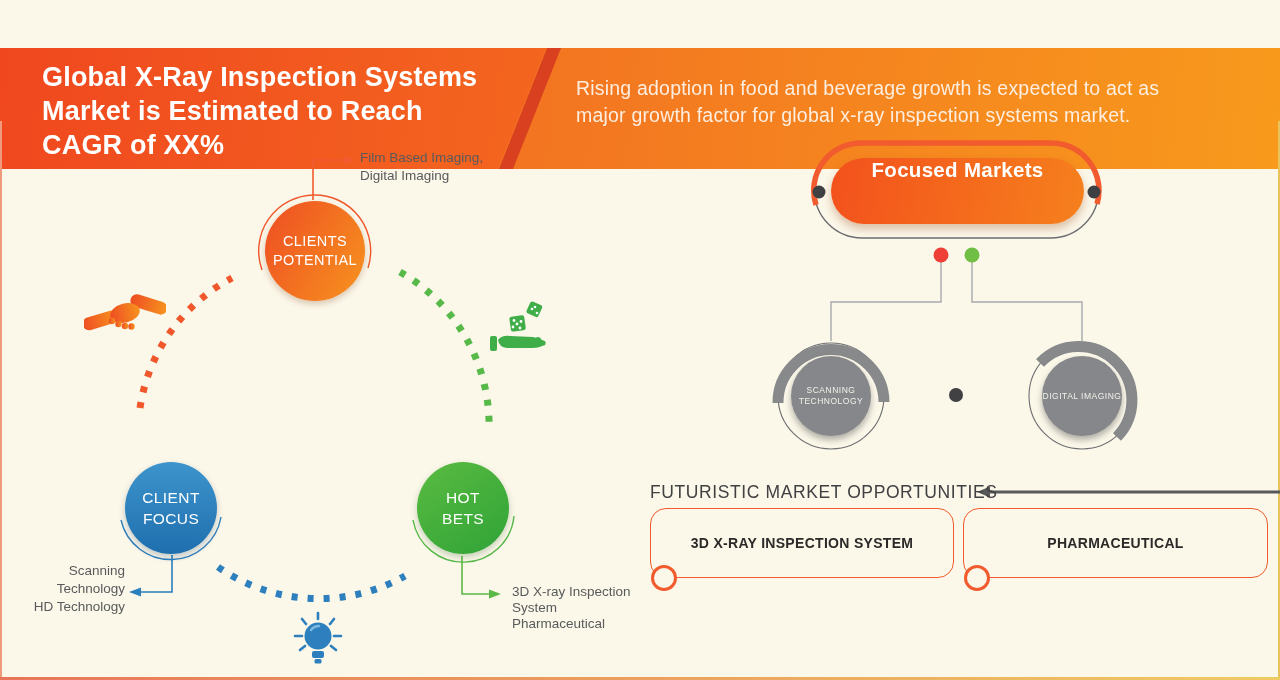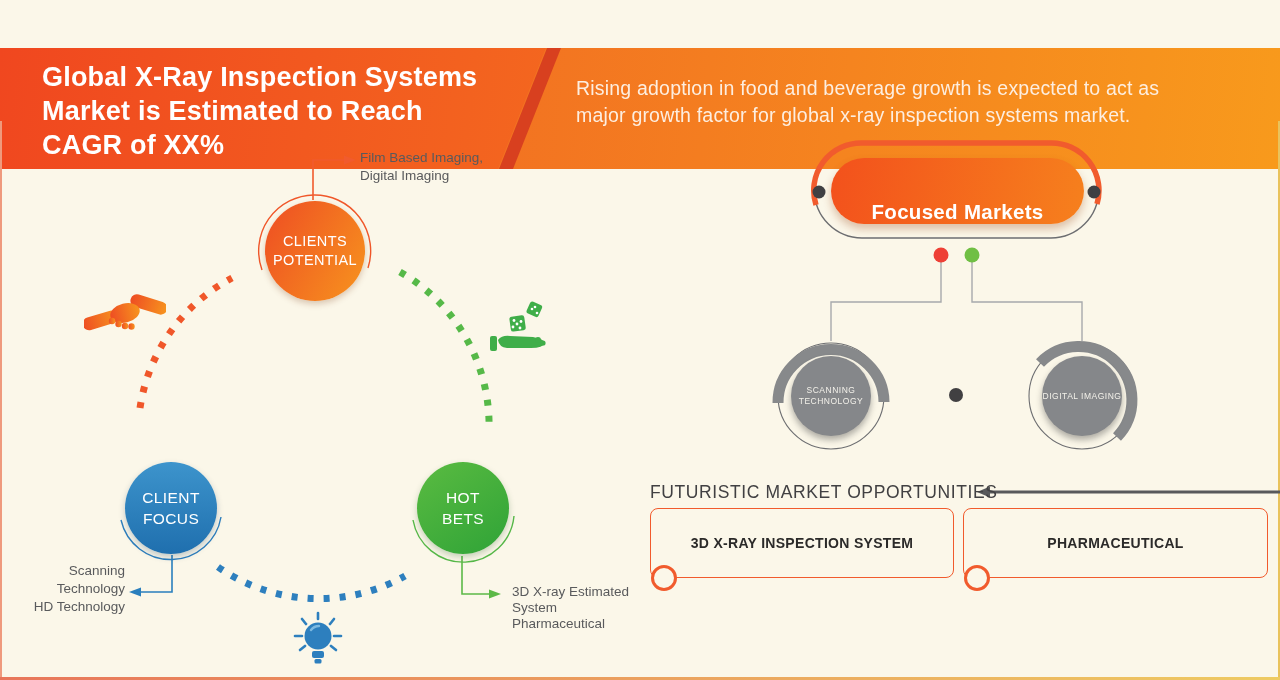--- a/index.html
+++ b/index.html
@@ -48,38 +48,38 @@
     font-size:15.5px;line-height:21px;letter-spacing:.4px;
     box-shadow:0 3px 6px rgba(30,90,30,.25);}
 
   .callout{position:absolute;color:#595a5c;font-size:13.5px;line-height:18px;}
   .callout-c1{left:360px;top:149px;}
   .callout-c2{left:0px;top:562px;width:125px;text-align:right;line-height:18px;}
   .callout-c3{left:512px;top:584px;line-height:16px;}
 
   
   .fm-pill{position:absolute;left:831px;top:158px;width:253px;height:66px;
-    border-radius:34px;display:flex;align-items:flex-end;justify-content:center;
+    border-radius:34px;display:flex;align-items:flex-start;justify-content:center;
     background:linear-gradient(100deg,#f3511c,#f6801d);
     color:#ffffff;font-weight:bold;font-size:20.5px;letter-spacing:.3px;
     box-shadow:0 5px 8px rgba(150,60,10,.3);}
 
   .gray-node{position:absolute;width:80px;height:80px;border-radius:50%;
     background:#85878a;display:flex;flex-direction:column;align-items:center;
     justify-content:center;color:#f3f1ea;text-align:center;
     font-size:8.5px;line-height:11px;letter-spacing:.5px;
     box-shadow:0 4px 6px rgba(60,60,60,.4);}
   .gray-node-scanning{left:791px;top:356px;}
   .gray-node-digital{left:1042px;top:356px;}
 
   
   .fut-heading{position:absolute;left:650px;top:482px;color:#414042;
     font-size:17.5px;letter-spacing:.6px;}
   .opp-box{position:absolute;top:508px;height:70px;box-sizing:border-box;
-    border:1.5px solid #f15b2d;border-radius:8px;
+    border:1.5px solid #f15b2d;border-radius:16px;
     display:flex;align-items:center;justify-content:center;
     color:#2b2a29;font-weight:bold;font-size:14px;letter-spacing:.3px;}
   .opp-box-1{left:650px;width:304px;}
   .opp-box-2{left:963px;width:305px;}
   .opp-dot{position:absolute;width:20px;height:20px;border-radius:50%;
     background:#fbf7e9;border:3px solid #f15b2d;box-sizing:content-box;}
   .opp-dot-1{left:651px;top:565px;}
   .opp-dot-2{left:964px;top:565px;}
 
   .icon-svg{position:absolute;}
@@ -165,21 +165,21 @@
 
   <div class="callout callout-c1">
     <div>Film Based Imaging,</div>
     <div>Digital Imaging</div>
   </div>
   <div class="callout callout-c2">
     <div>Scanning Technology</div>
     <div>HD Technology</div>
   </div>
   <div class="callout callout-c3">
-    <div>3D X-ray Estimated</div>
+    <div>3D X-ray Inspection</div>
     <div>System</div>
     <div>Pharmaceutical</div>
   </div>
 
   <svg class="icon-svg" style="left:84px;top:288px" width="82" height="58" viewBox="0 0 82 58">
     <g fill="url(#hsGrad2)">
       <defs>
         <linearGradient id="hsGrad2" x1="0" y1="0" x2="1" y2="0">
           <stop offset="0" stop-color="#ee4d23"></stop>
             <stop offset="1" stop-color="#f7941e"></stop>

